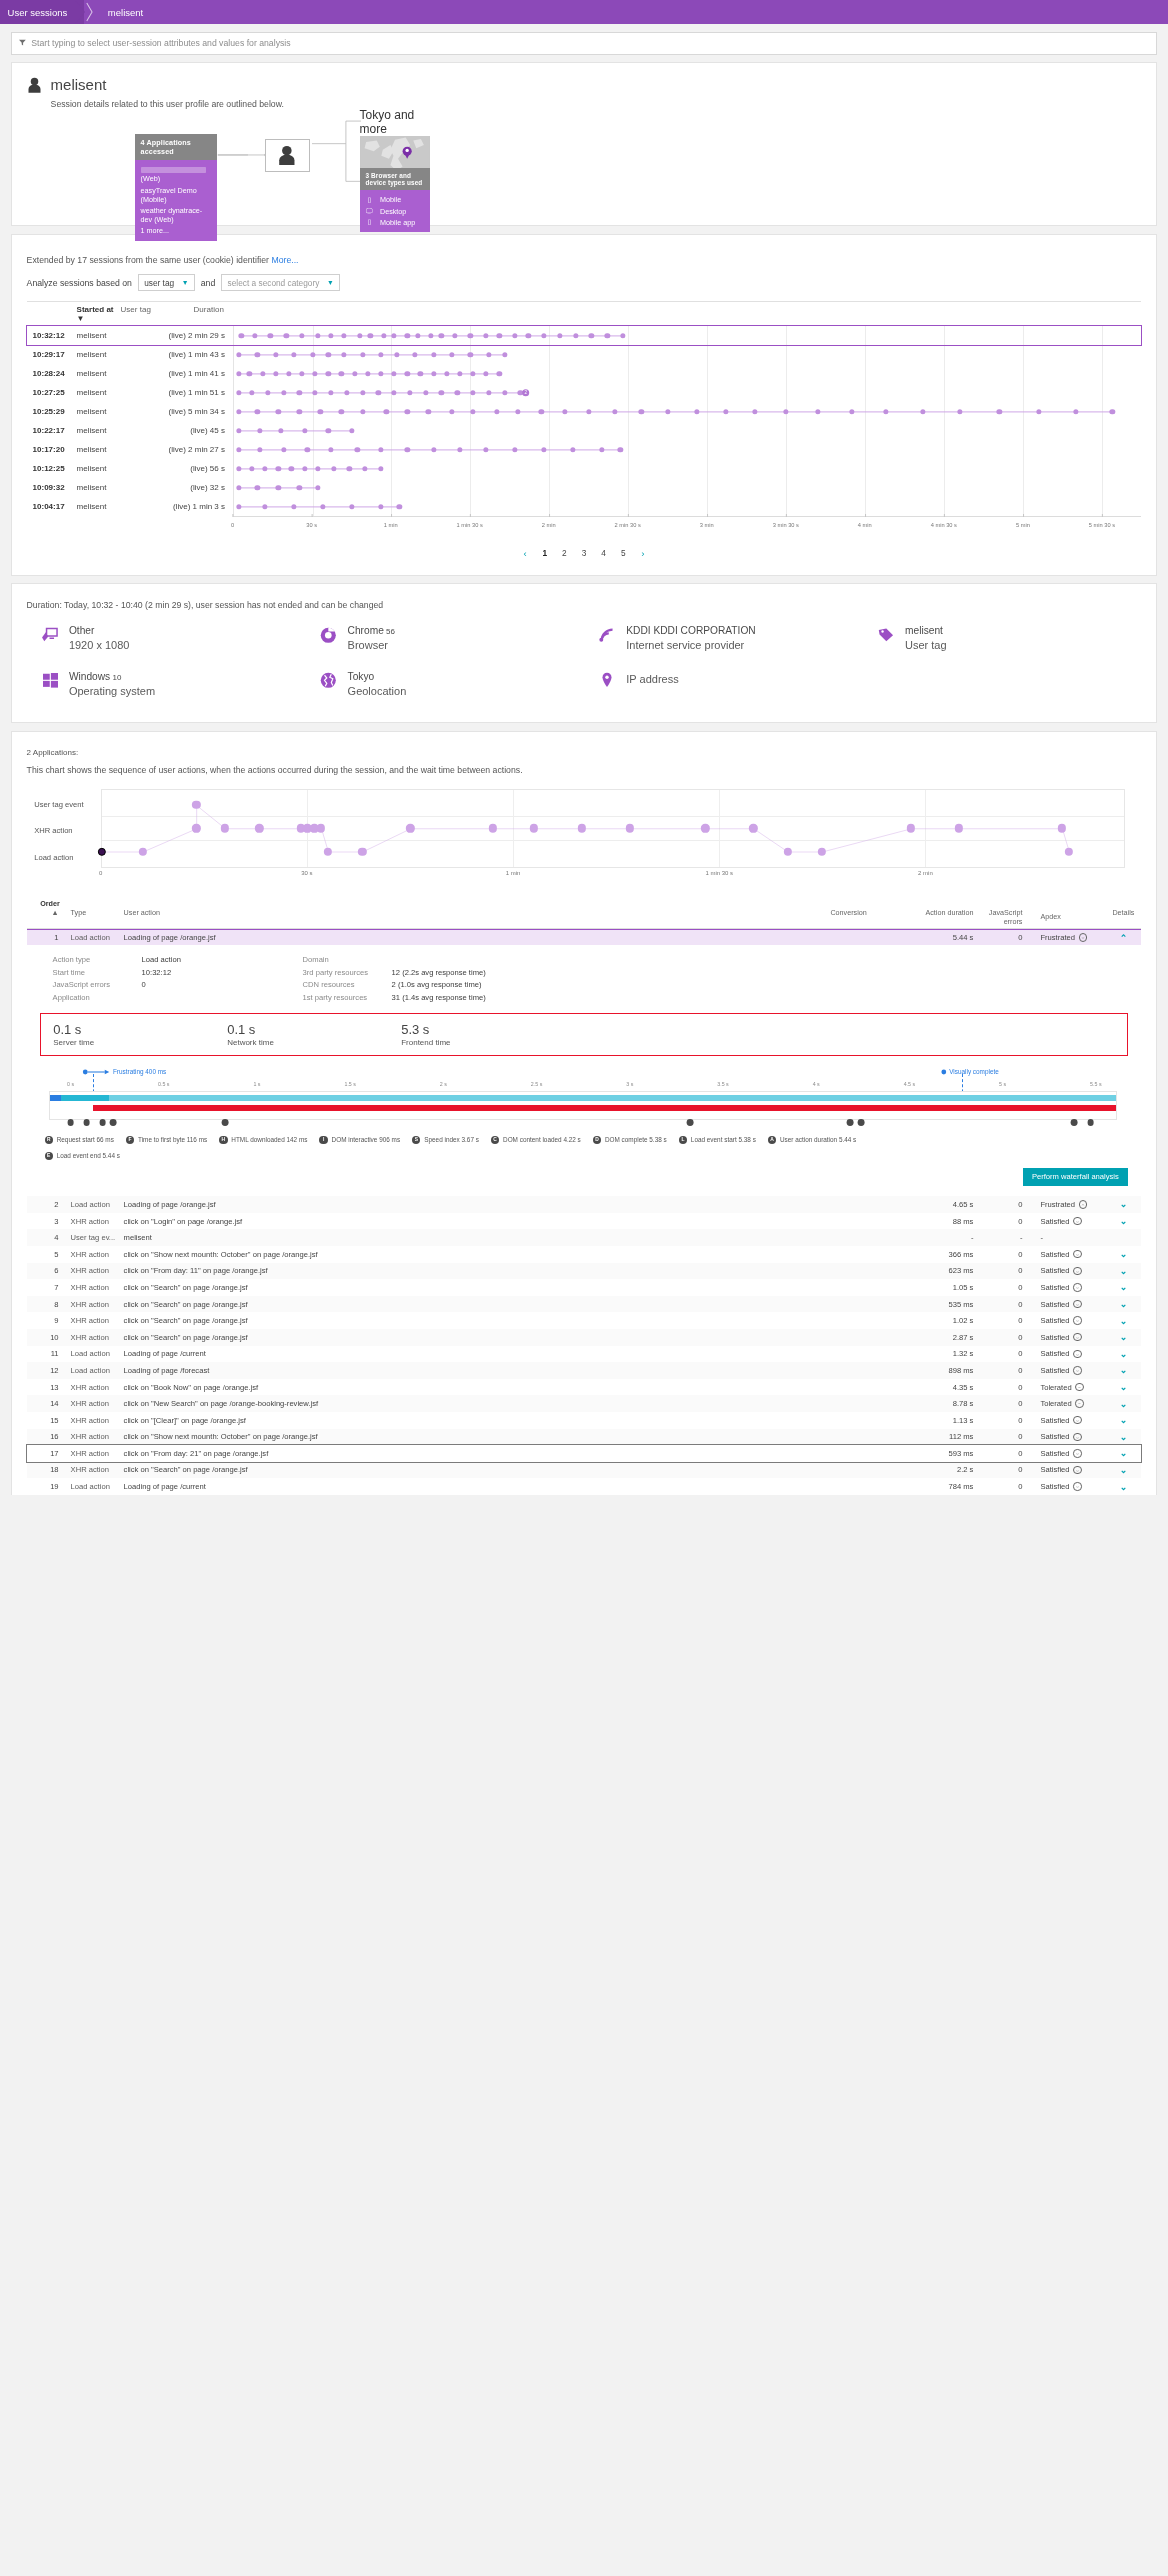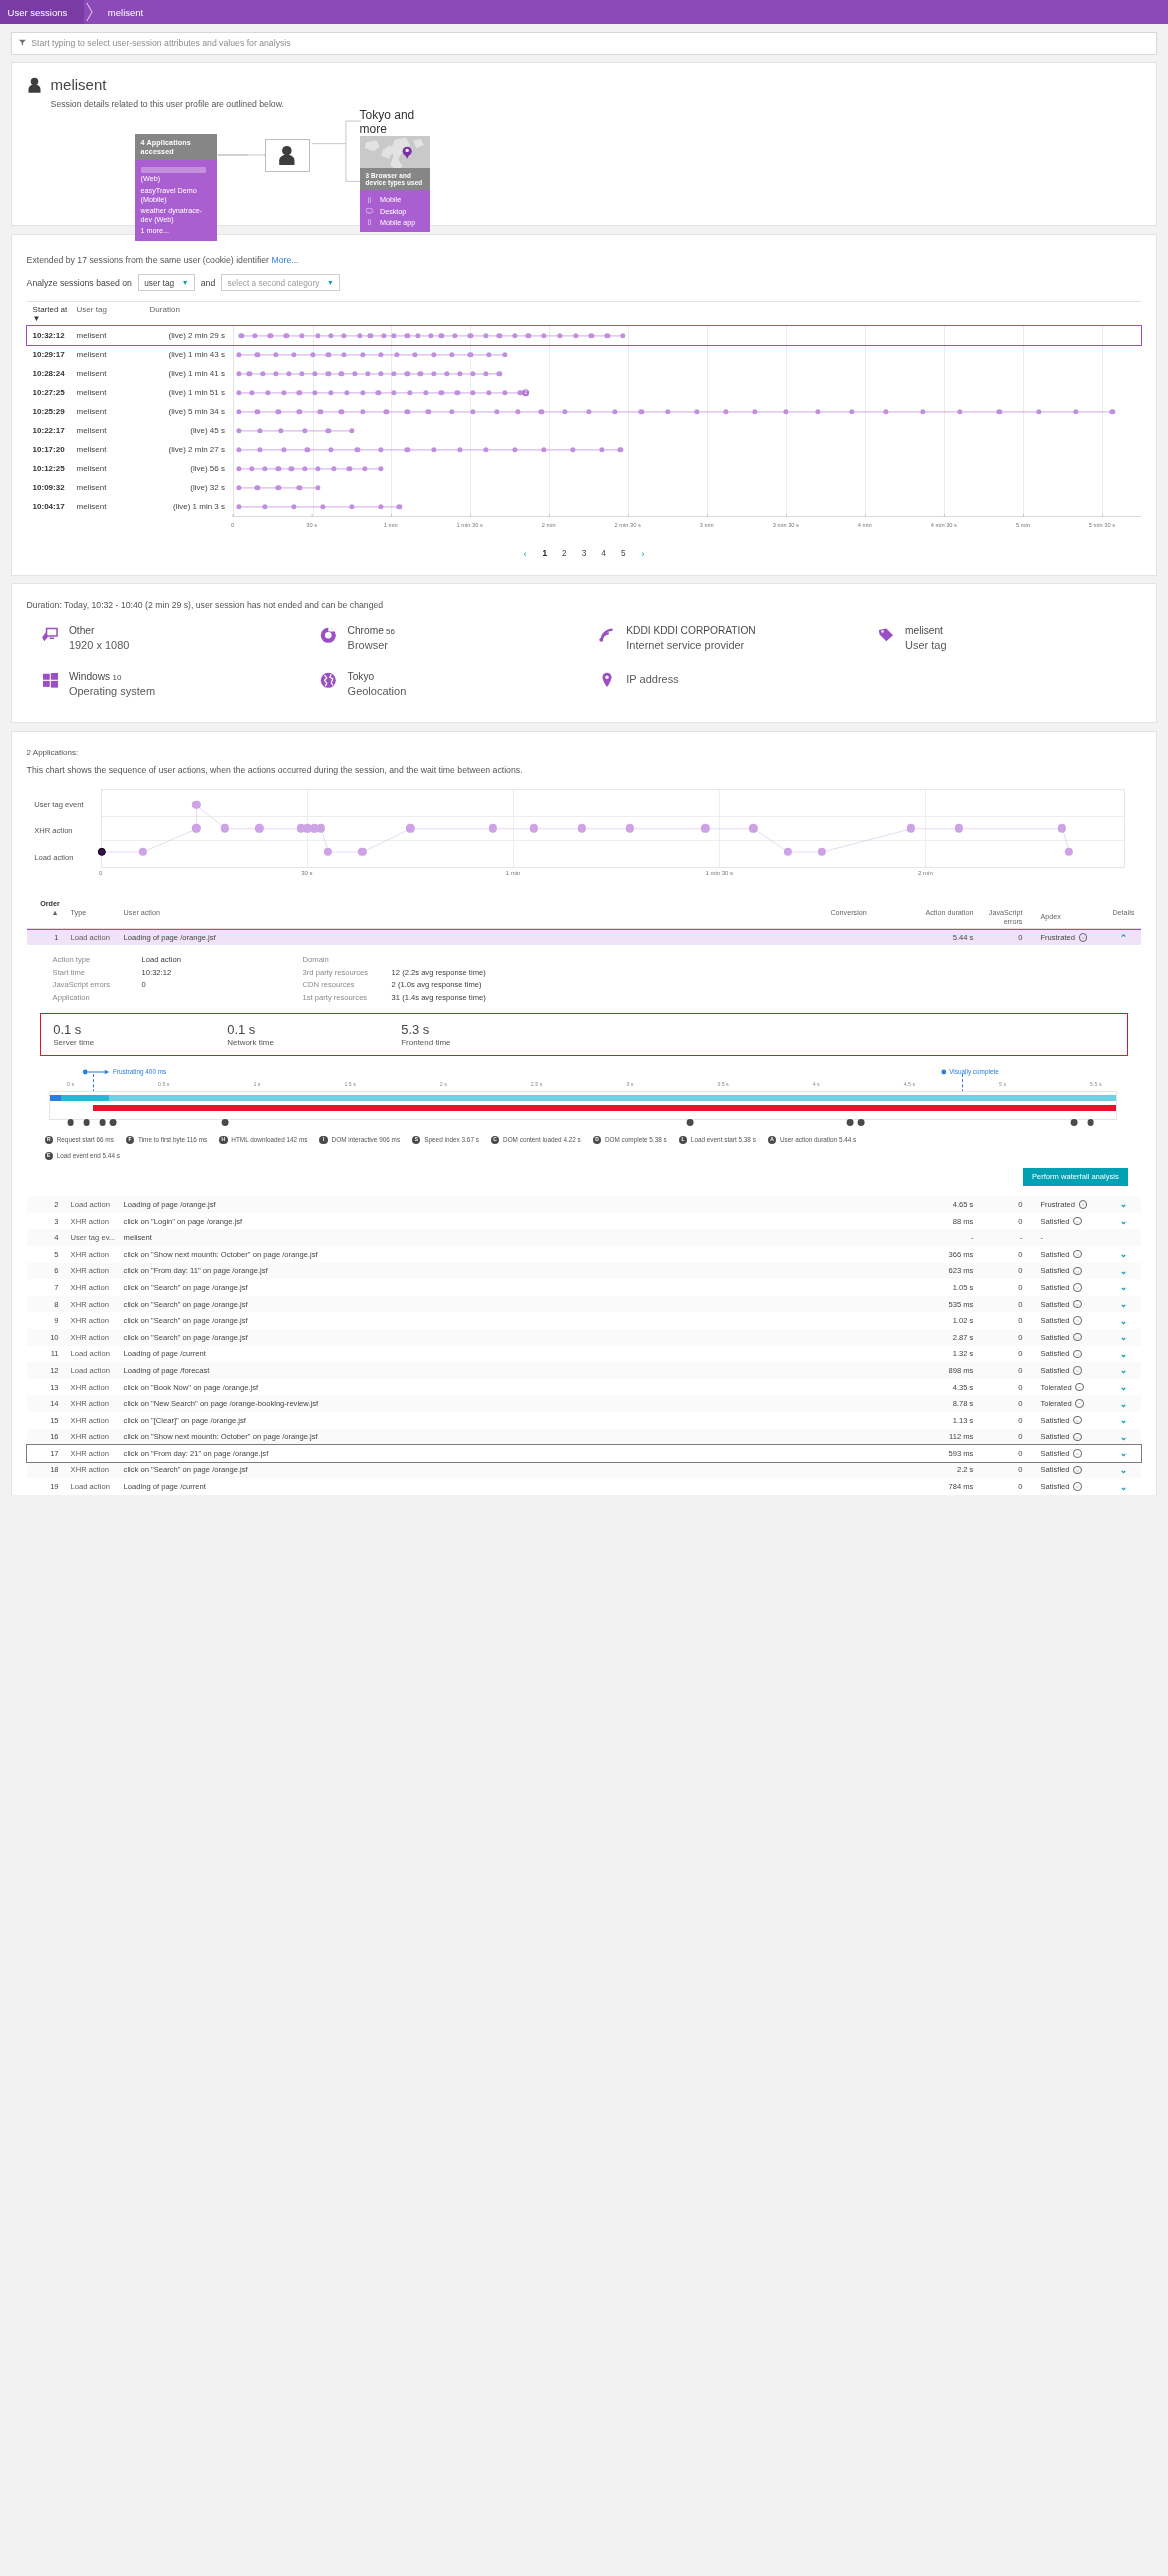--- a/index.html
+++ b/index.html
@@ -75,21 +75,21 @@
   .sel{
     border:0.8px solid #cfcfcf; background:#fff; height:16.6px; display:flex; align-items:center;
     padding:0 5.3px; gap:7.6px; font-size:8.3px; color:#444;
   }
   .sel.ph{ color:#9a9a9a; min-width:73px; }
   .cv{ color:#00a1b2; font-size:6.8px; }
 
   
   .stable{ margin-top:10.6px; border-top:0.8px solid #e0e0e0;}
   .sthead{ display:flex; font-size:8px; color:#666; padding:2.3px 0; border-bottom:0.8px solid #ddd; }
-  .sthead .c1{ width:50px; padding-left:6px; font-weight:normal; color:#333;}
+  .sthead .c1{ width:50px; padding-left:6px; font-weight:bold; color:#333;margin-left:44px;}
   .sthead .c2{ width:73px; }
   .sthead .c3{ width:83px; }
   .srow{ display:flex; align-items:center; height:19px; font-size:8px; color:#444; position:relative;}
   .srow.sel-row{ outline:1.1px solid #9b4fc4; z-index:3; }
   .srow .c1{ width:50px; padding-left:6px; font-weight:bold; color:#333;}
   .srow .c2{ width:73px; }
   .srow .c3{ width:83px; text-align:right; padding-right:7.6px;}
   .slane{ flex:1; position:relative; height:100%; border-left:0.8px solid #e4e4e4;}
   .dot{ position:absolute; width:5.3px; height:5.3px; border-radius:50%; background:#c08fdd; top:50%; transform:translate(-50%,-50%);}
   .dot.n{ width:7.6px; height:7.6px; color:#fff; font-size:4.5px; display:flex;

